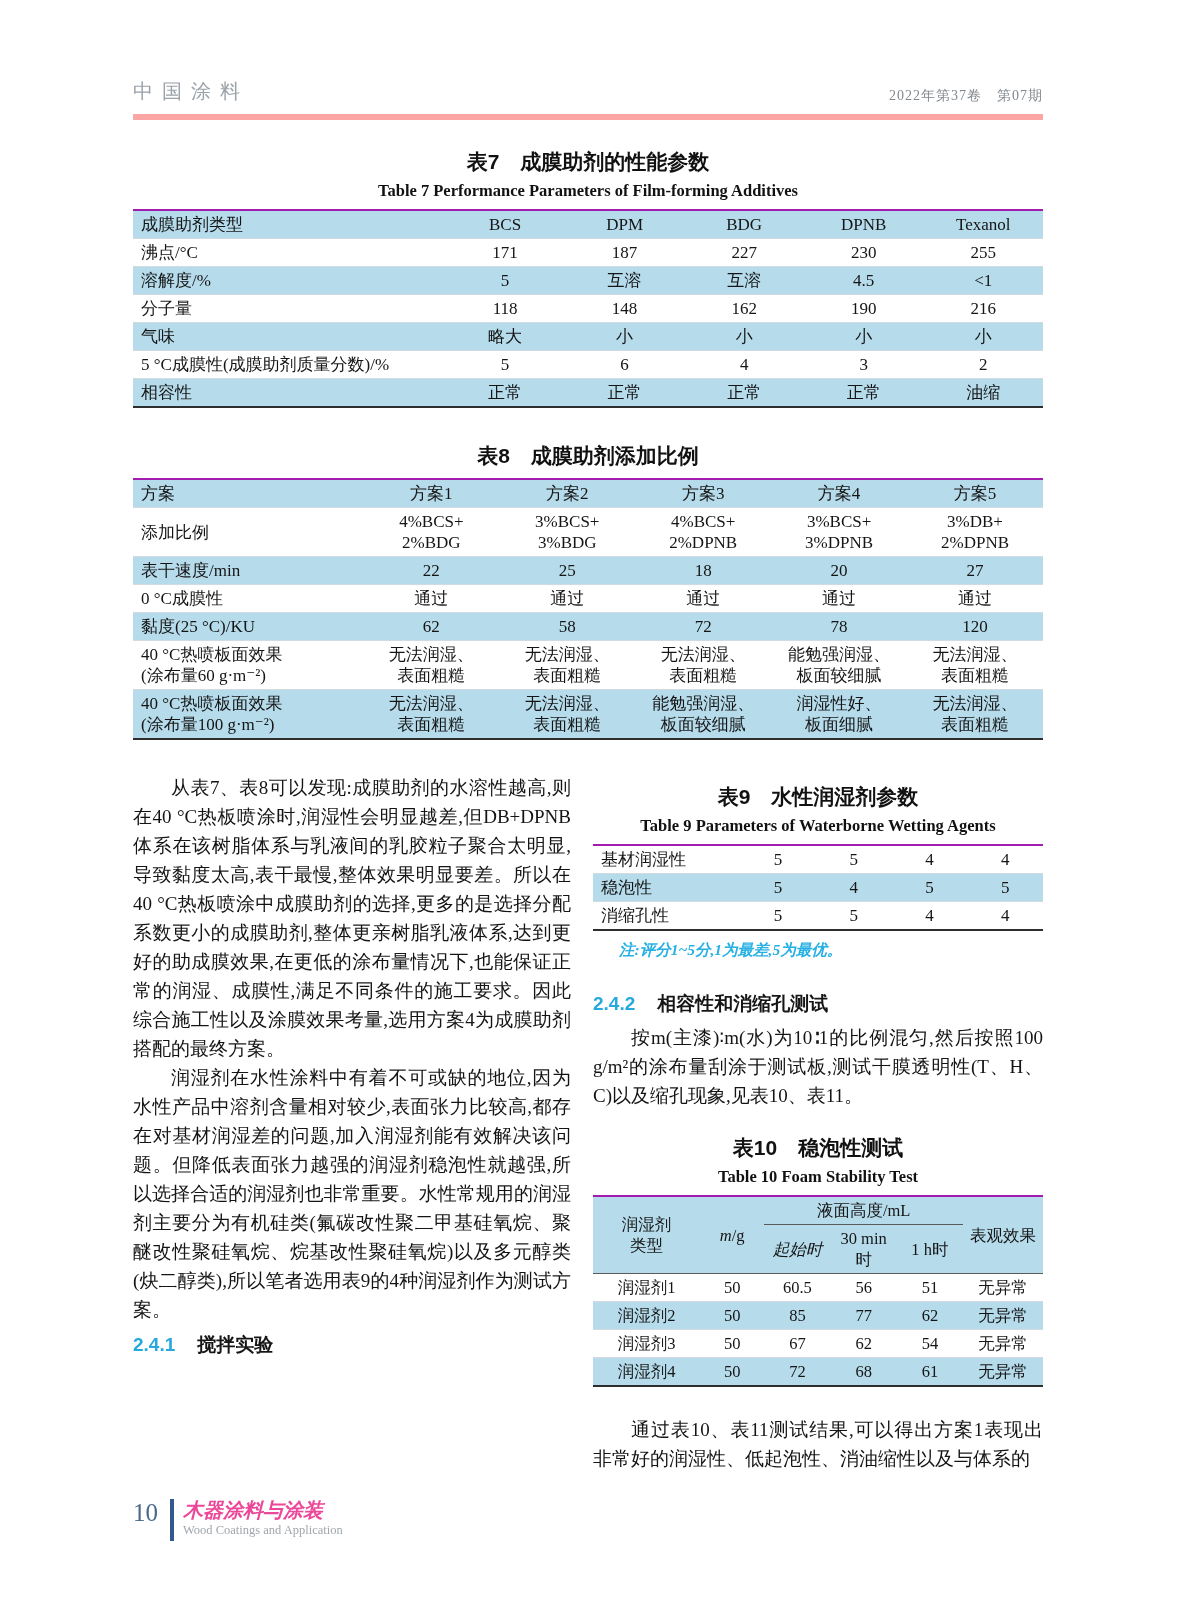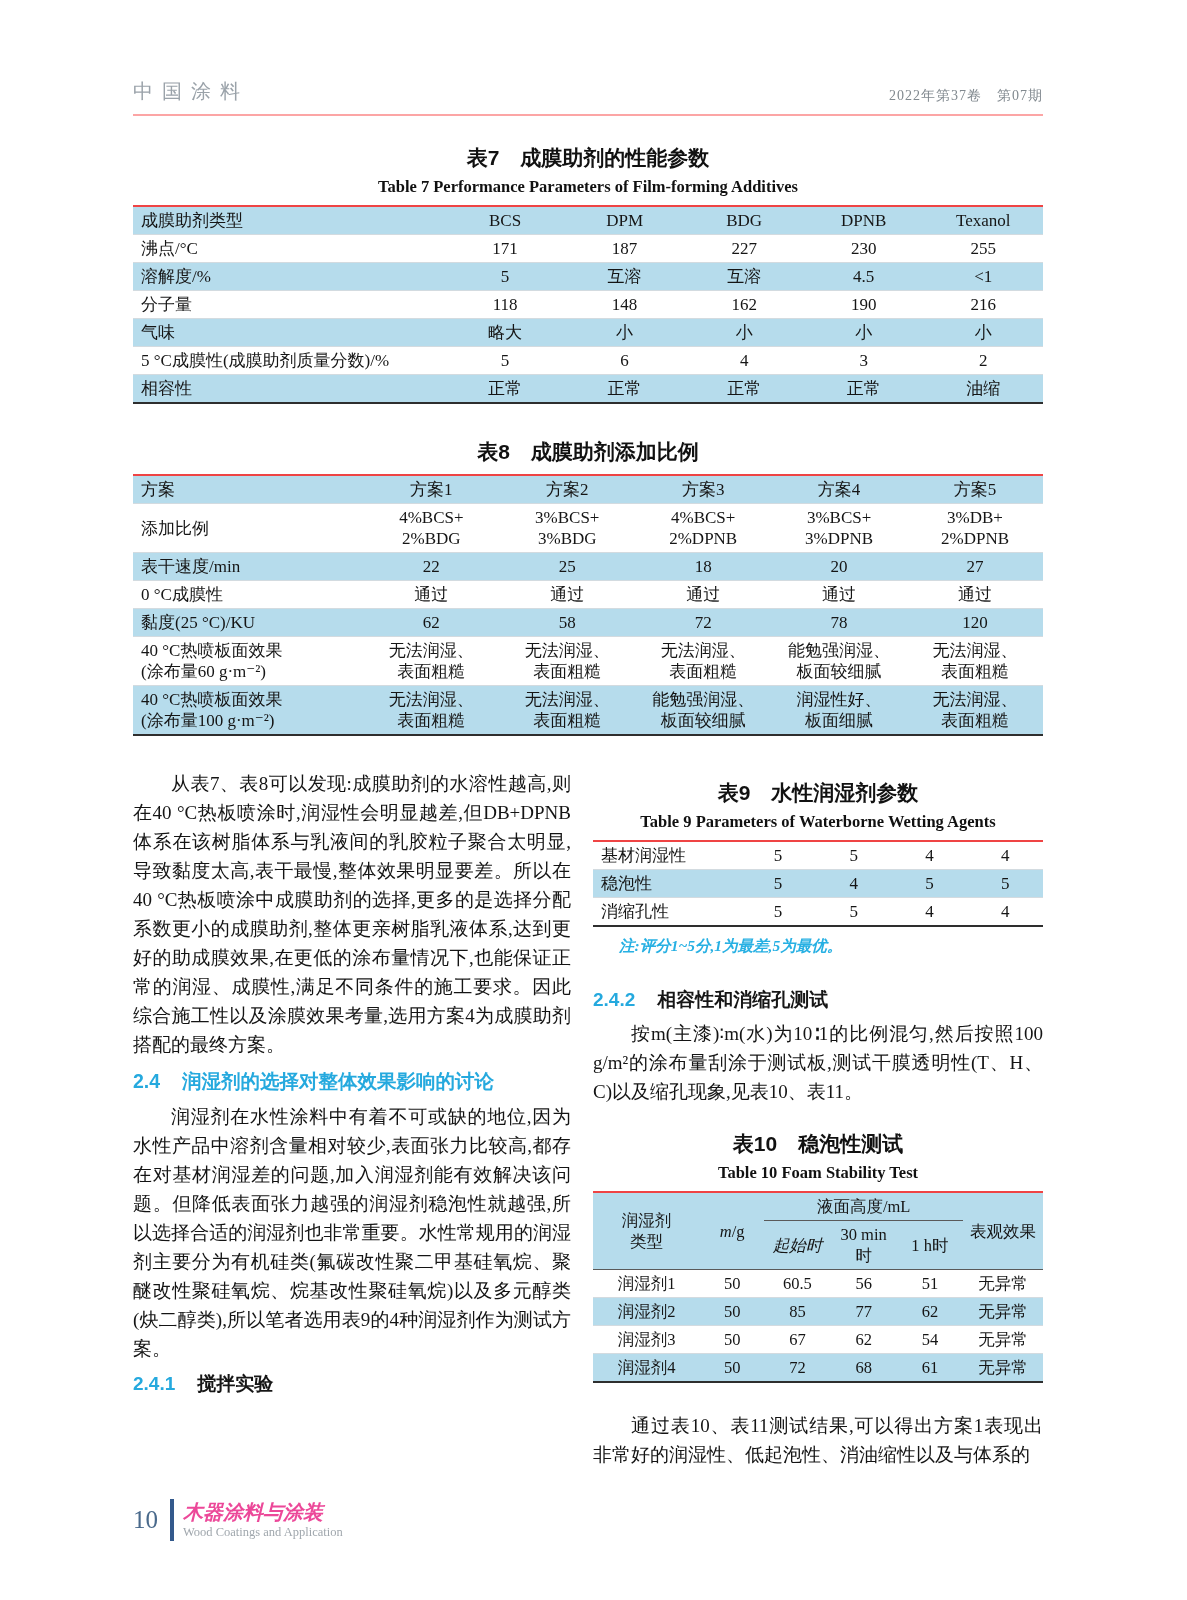--- a/index.html
+++ b/index.html
@@ -2,31 +2,31 @@
 <html><head>
 <meta charset="utf-8">
 <style>
   html,body{margin:0;padding:0;background:#ffffff;}
   .page{position:relative;width:1187px;height:1600px;background:#fff;overflow:hidden;
         font-family:"Liberation Serif","DejaVu Serif",serif;color:#1c1c1c;}
   .content{position:absolute;left:133px;top:78px;width:910px;}
 
   
   .phead{display:flex;justify-content:space-between;align-items:flex-end;
-         border-bottom:2px solid #fca5a5;padding-bottom:9px;}
+         border-bottom:6px solid #fca5a5;padding-bottom:9px;}
   .journal{font-size:20px;color:#9aa2a9;letter-spacing:9px;}
   .issue{font-size:14px;color:#81898f;letter-spacing:1px;}
 
   
   .ttl-cn{font-family:"Liberation Sans","DejaVu Sans",sans-serif;font-weight:bold;
           font-size:21px;text-align:center;color:#111;}
   .ttl-en{font-weight:bold;font-size:16.5px;text-align:center;color:#111;margin-top:5px;}
 
   
-  table.jt{width:100%;border-collapse:collapse;border-top:2px solid #ef4444;border-bottom:2px solid #2e2e2e;
+  table.jt{width:100%;border-collapse:collapse;border-top:2px solid #a21caf;border-bottom:2px solid #2e2e2e;
            font-size:17px;table-layout:fixed;}
   table.jt td{padding:3px 4px;text-align:center;vertical-align:middle;line-height:21px;color:#151515;}
   table.jt tr+tr td{border-top:1px solid #d3dbe0;}
   table.jt tr.blue td{background:#b6dcec;}
   table.jt td.lab{text-align:left;padding-left:8px;}
   .l{display:block;line-height:21px;}
 
   .t7 td:first-child{width:33%;}
   .t8 td:first-child{width:24%;}
   .t9 td:first-child{width:30%;}
@@ -48,21 +48,21 @@
       margin:8px 0 6px 0;color:#161616;}
   .h3 .num{color:#25a9de;margin-right:22px;}
   .h2 .num{margin-right:22px;}
 
   .note{color:#27b0e3;font-style:italic;font-weight:600;font-size:15.5px;margin:9px 0 0 26px;}
 
   .tblock{margin-top:22px;}
   .gap8{height:8px;}
 
   
-  .pfoot{position:absolute;left:133px;top:1499px;display:flex;align-items:center;}
+  .pfoot{position:absolute;left:133px;top:1499px;display:flex;}
   .pnum{font-size:25px;color:#49698b;margin-right:12px;}
   .fbar{width:4px;height:42px;background:#33598c;margin-right:9px;}
   .fcn{font-family:"Liberation Sans","DejaVu Sans",sans-serif;font-weight:bold;font-size:20px;color:#ec4899;line-height:22px;font-style:italic;}
   .fen{font-size:12.5px;color:#a0a7ad;margin-top:2px;}
 </style>
 </head>
 <body>
 
 <div class="page">
   <div class="content">
@@ -251,21 +251,20 @@
               </td>
         </tr>
       </tbody>
         </table>
     </div>
 
     <div class="cols">
 
       <div class="colL">
         <p class="body">从表7、表8可以发现:成膜助剂的水溶性越高,则在40 °C热板喷涂时,润湿性会明显越差,但DB+DPNB体系在该树脂体系与乳液间的乳胶粒子聚合太明显,导致黏度太高,表干最慢,整体效果明显要差。所以在40 °C热板喷涂中成膜助剂的选择,更多的是选择分配系数更小的成膜助剂,整体更亲树脂乳液体系,达到更好的助成膜效果,在更低的涂布量情况下,也能保证正常的润湿、成膜性,满足不同条件的施工要求。因此综合施工性以及涂膜效果考量,选用方案4为成膜助剂搭配的最终方案。</p>
-        <div class="h2"><span class="num">2.4</span><span>润湿剂的选择对整体效果影响的讨论</span></div>
         <p class="body">润湿剂在水性涂料中有着不可或缺的地位,因为水性产品中溶剂含量相对较少,表面张力比较高,都存在对基材润湿差的问题,加入润湿剂能有效解决该问题。但降低表面张力越强的润湿剂稳泡性就越强,所以选择合适的润湿剂也非常重要。水性常规用的润湿剂主要分为有机硅类(氟碳改性聚二甲基硅氧烷、聚醚改性聚硅氧烷、烷基改性聚硅氧烷)以及多元醇类(炔二醇类),所以笔者选用表9的4种润湿剂作为测试方案。</p>
         <div class="h3"><span class="num">2.4.1</span><span>搅拌实验</span></div>
       </div>
 
       <div class="colR">
 
         <div style="margin-top:10px;">
           <div class="ttl-cn">表9　水性润湿剂参数</div>
           <div class="ttl-en">Table 9   Parameters of Waterborne Wetting Agents</div>
           <div class="gap8"></div>

